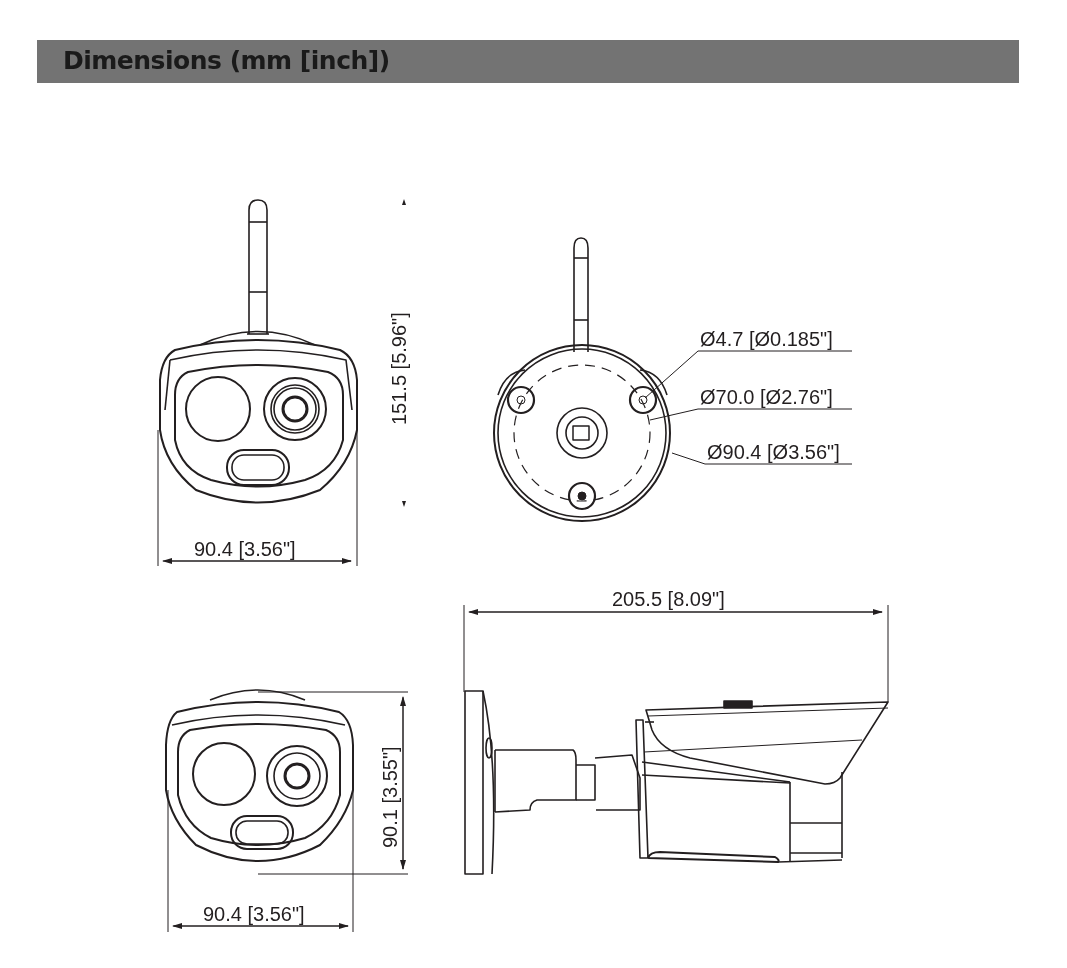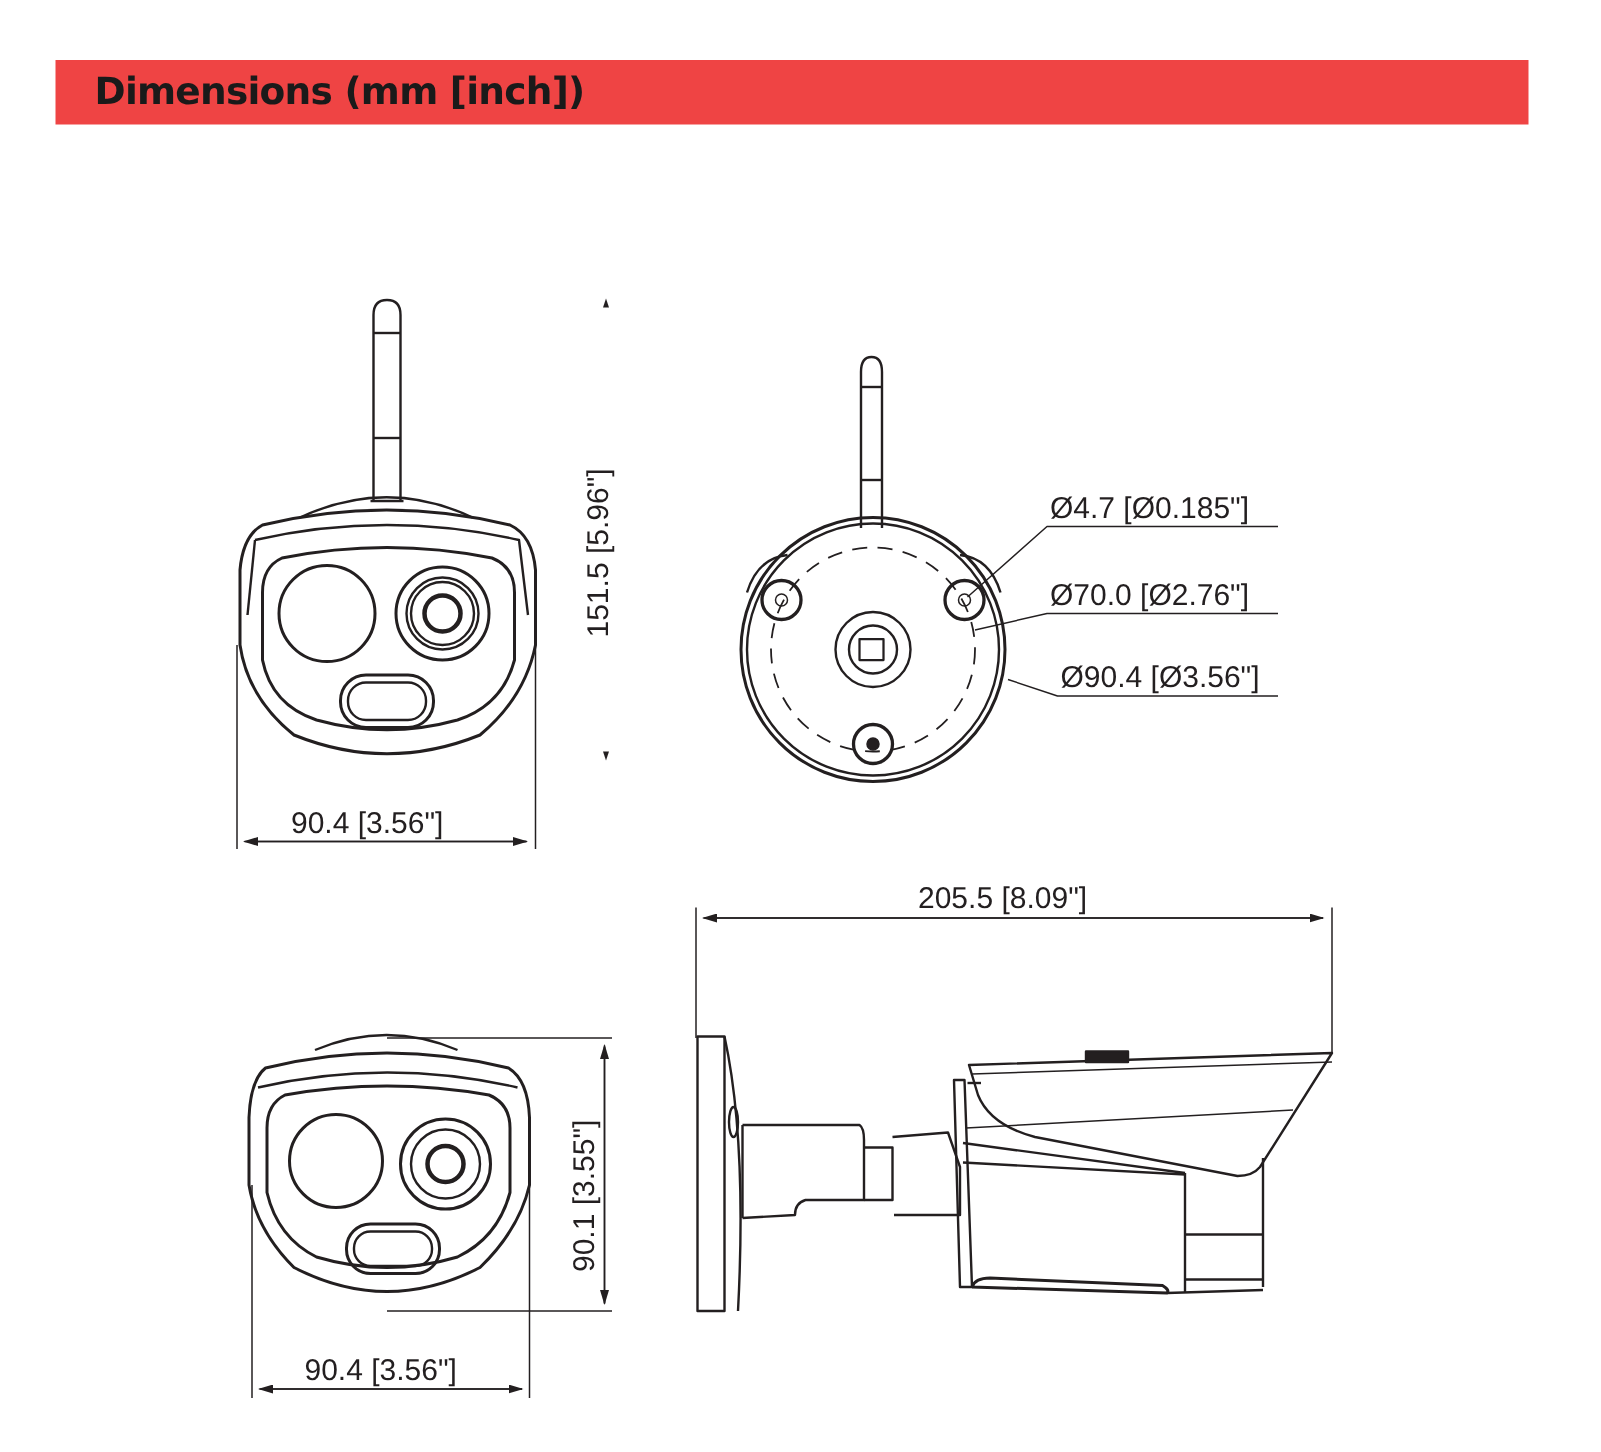--- a/index.html
+++ b/index.html
@@ -1,19 +1,19 @@
 <!DOCTYPE html>
 <html><head>
 <meta charset="utf-8">
 <style>
   html, body { margin: 0; padding: 0; background: #ffffff; }
   body { width: 1067px; height: 968px; position: relative; overflow: hidden; font-family: "Liberation Sans", sans-serif; }
   .header-bar {
     position: absolute; left: 37px; top: 40px; width: 982px; height: 43px;
-    background: #ef4444;
+    background: #737373;
   }
   .header-title {
     position: absolute; left: 26px; top: 4px;
     font-family: "DejaVu Sans", sans-serif; font-weight: bold; font-size: 25px;
     color: #1a1a1a; letter-spacing: -0.5px; line-height: 34px;
   }
   svg.drawing { position: absolute; left: 0; top: 0; }
   .dim-label {
     position: absolute; font-family: "Liberation Sans", sans-serif; font-size: 20px;
     color: #231f20; white-space: nowrap; line-height: 20px;

